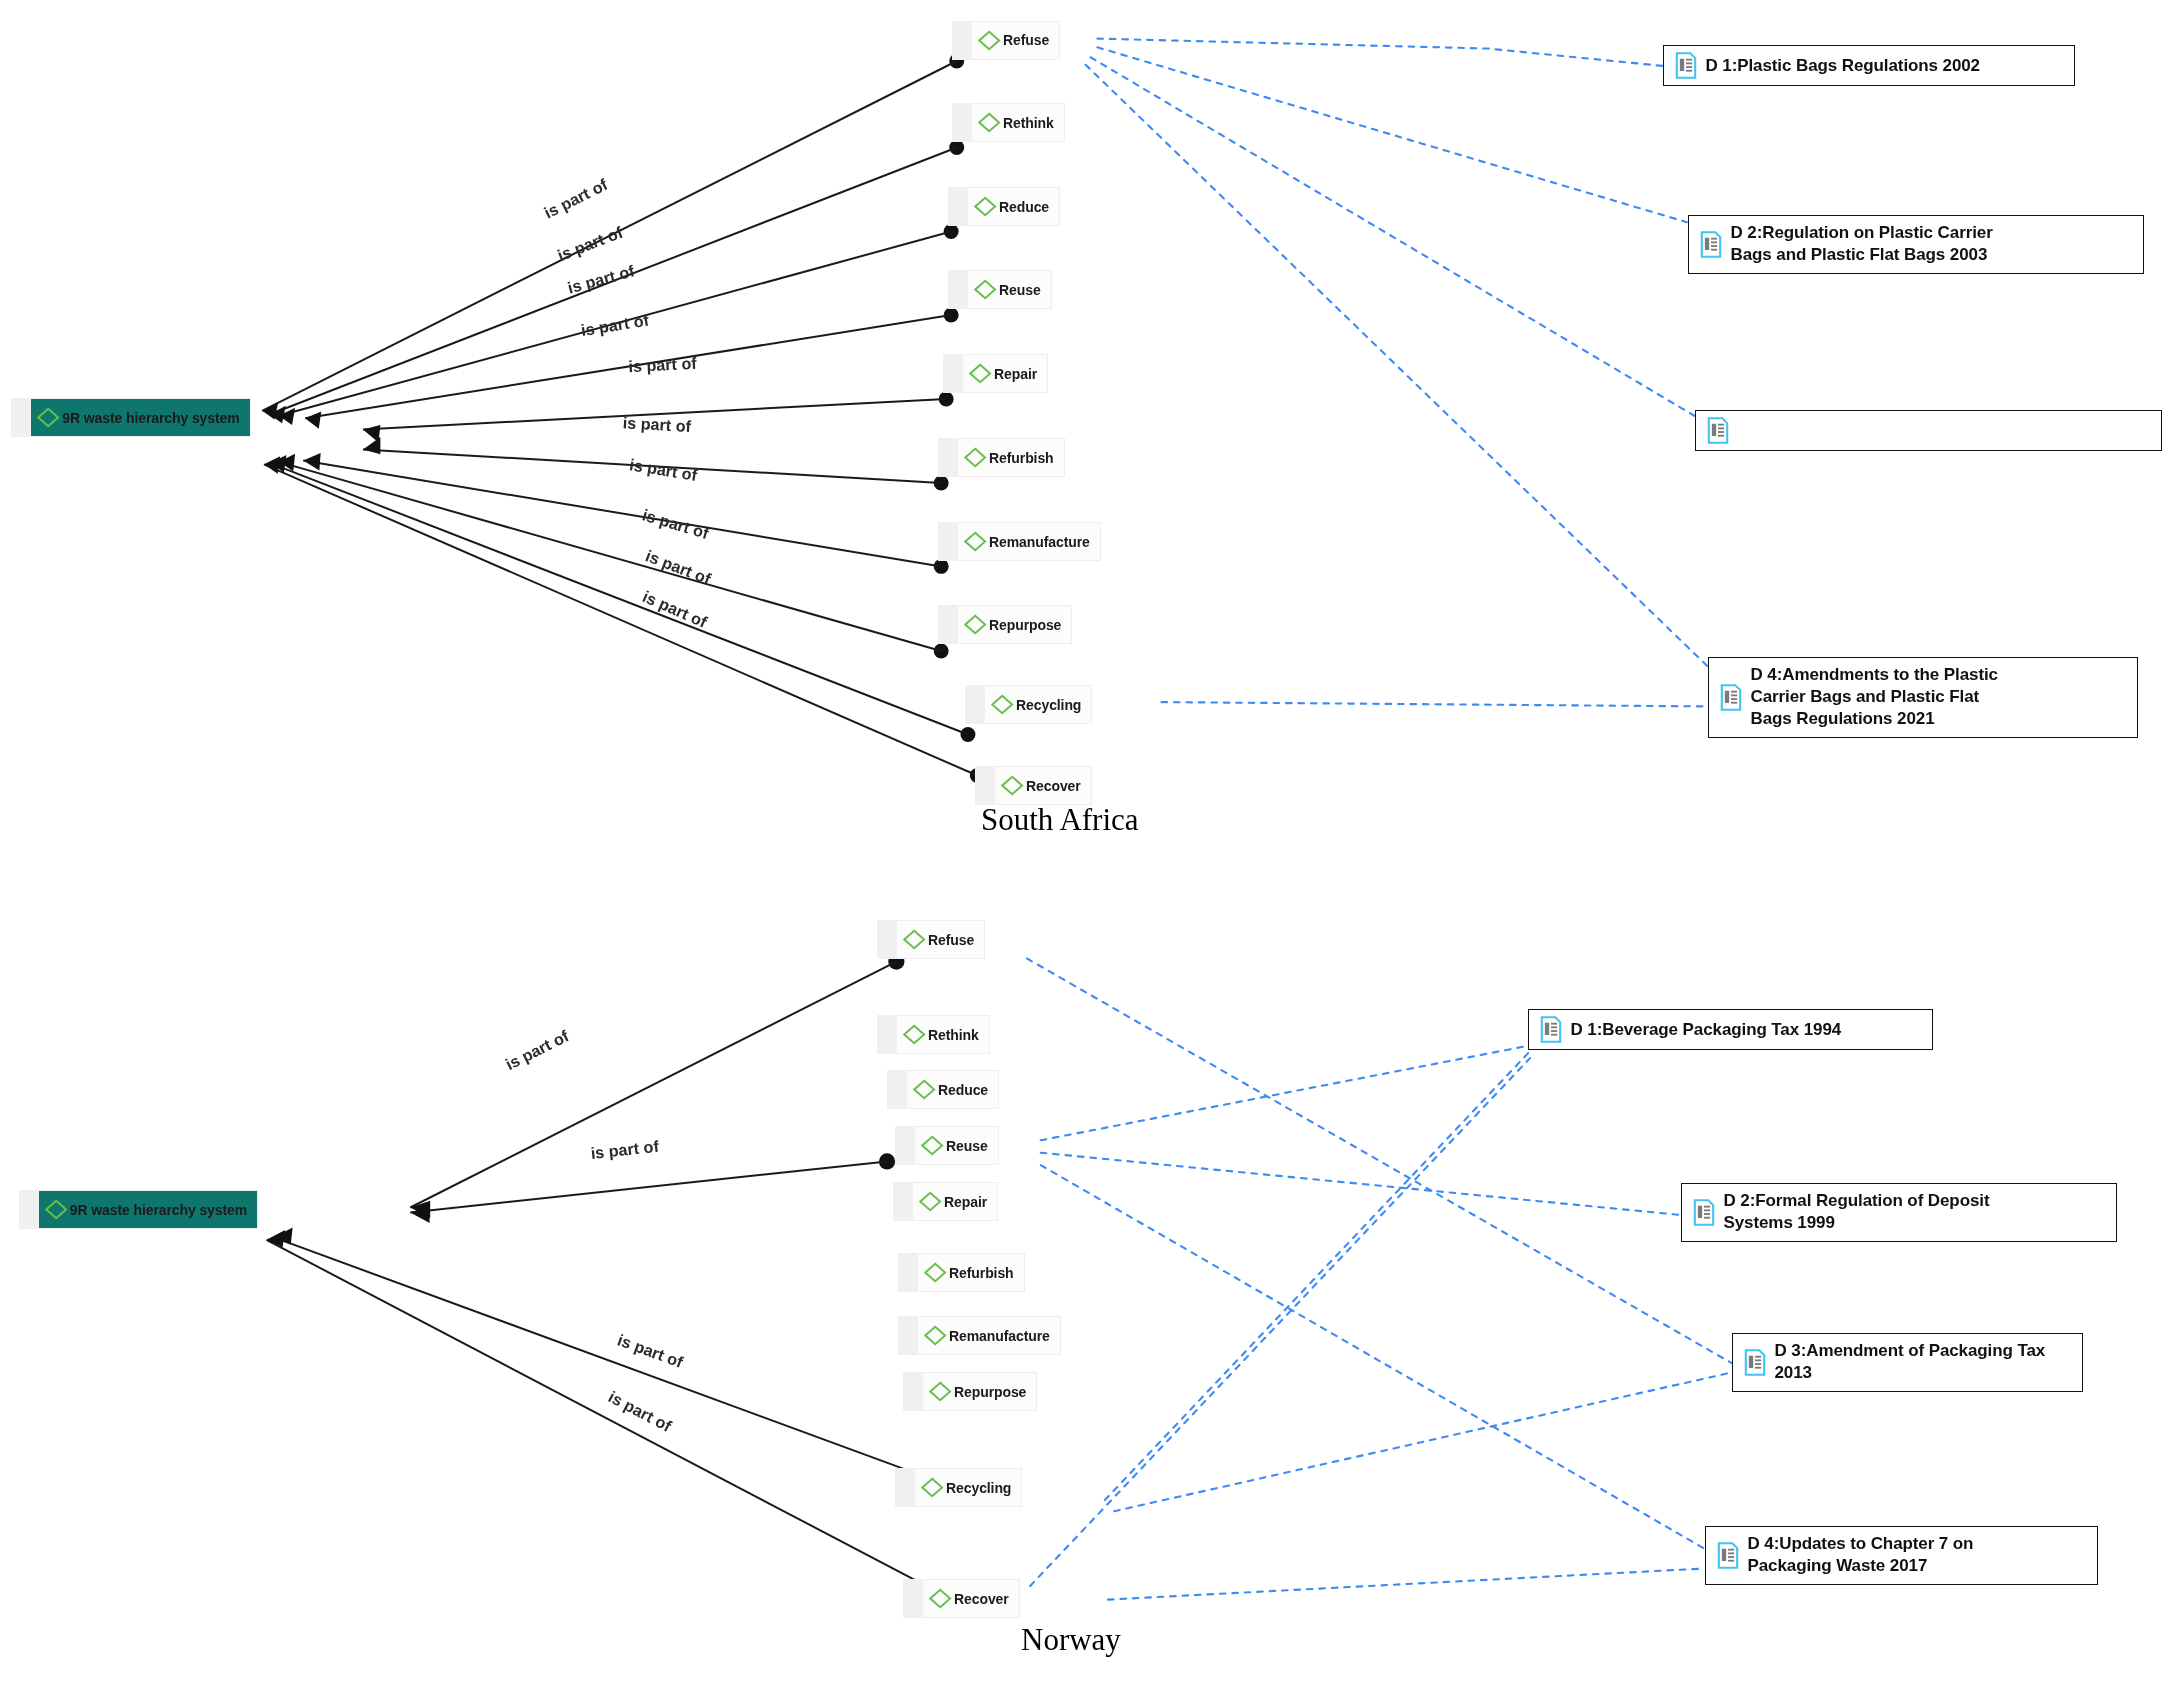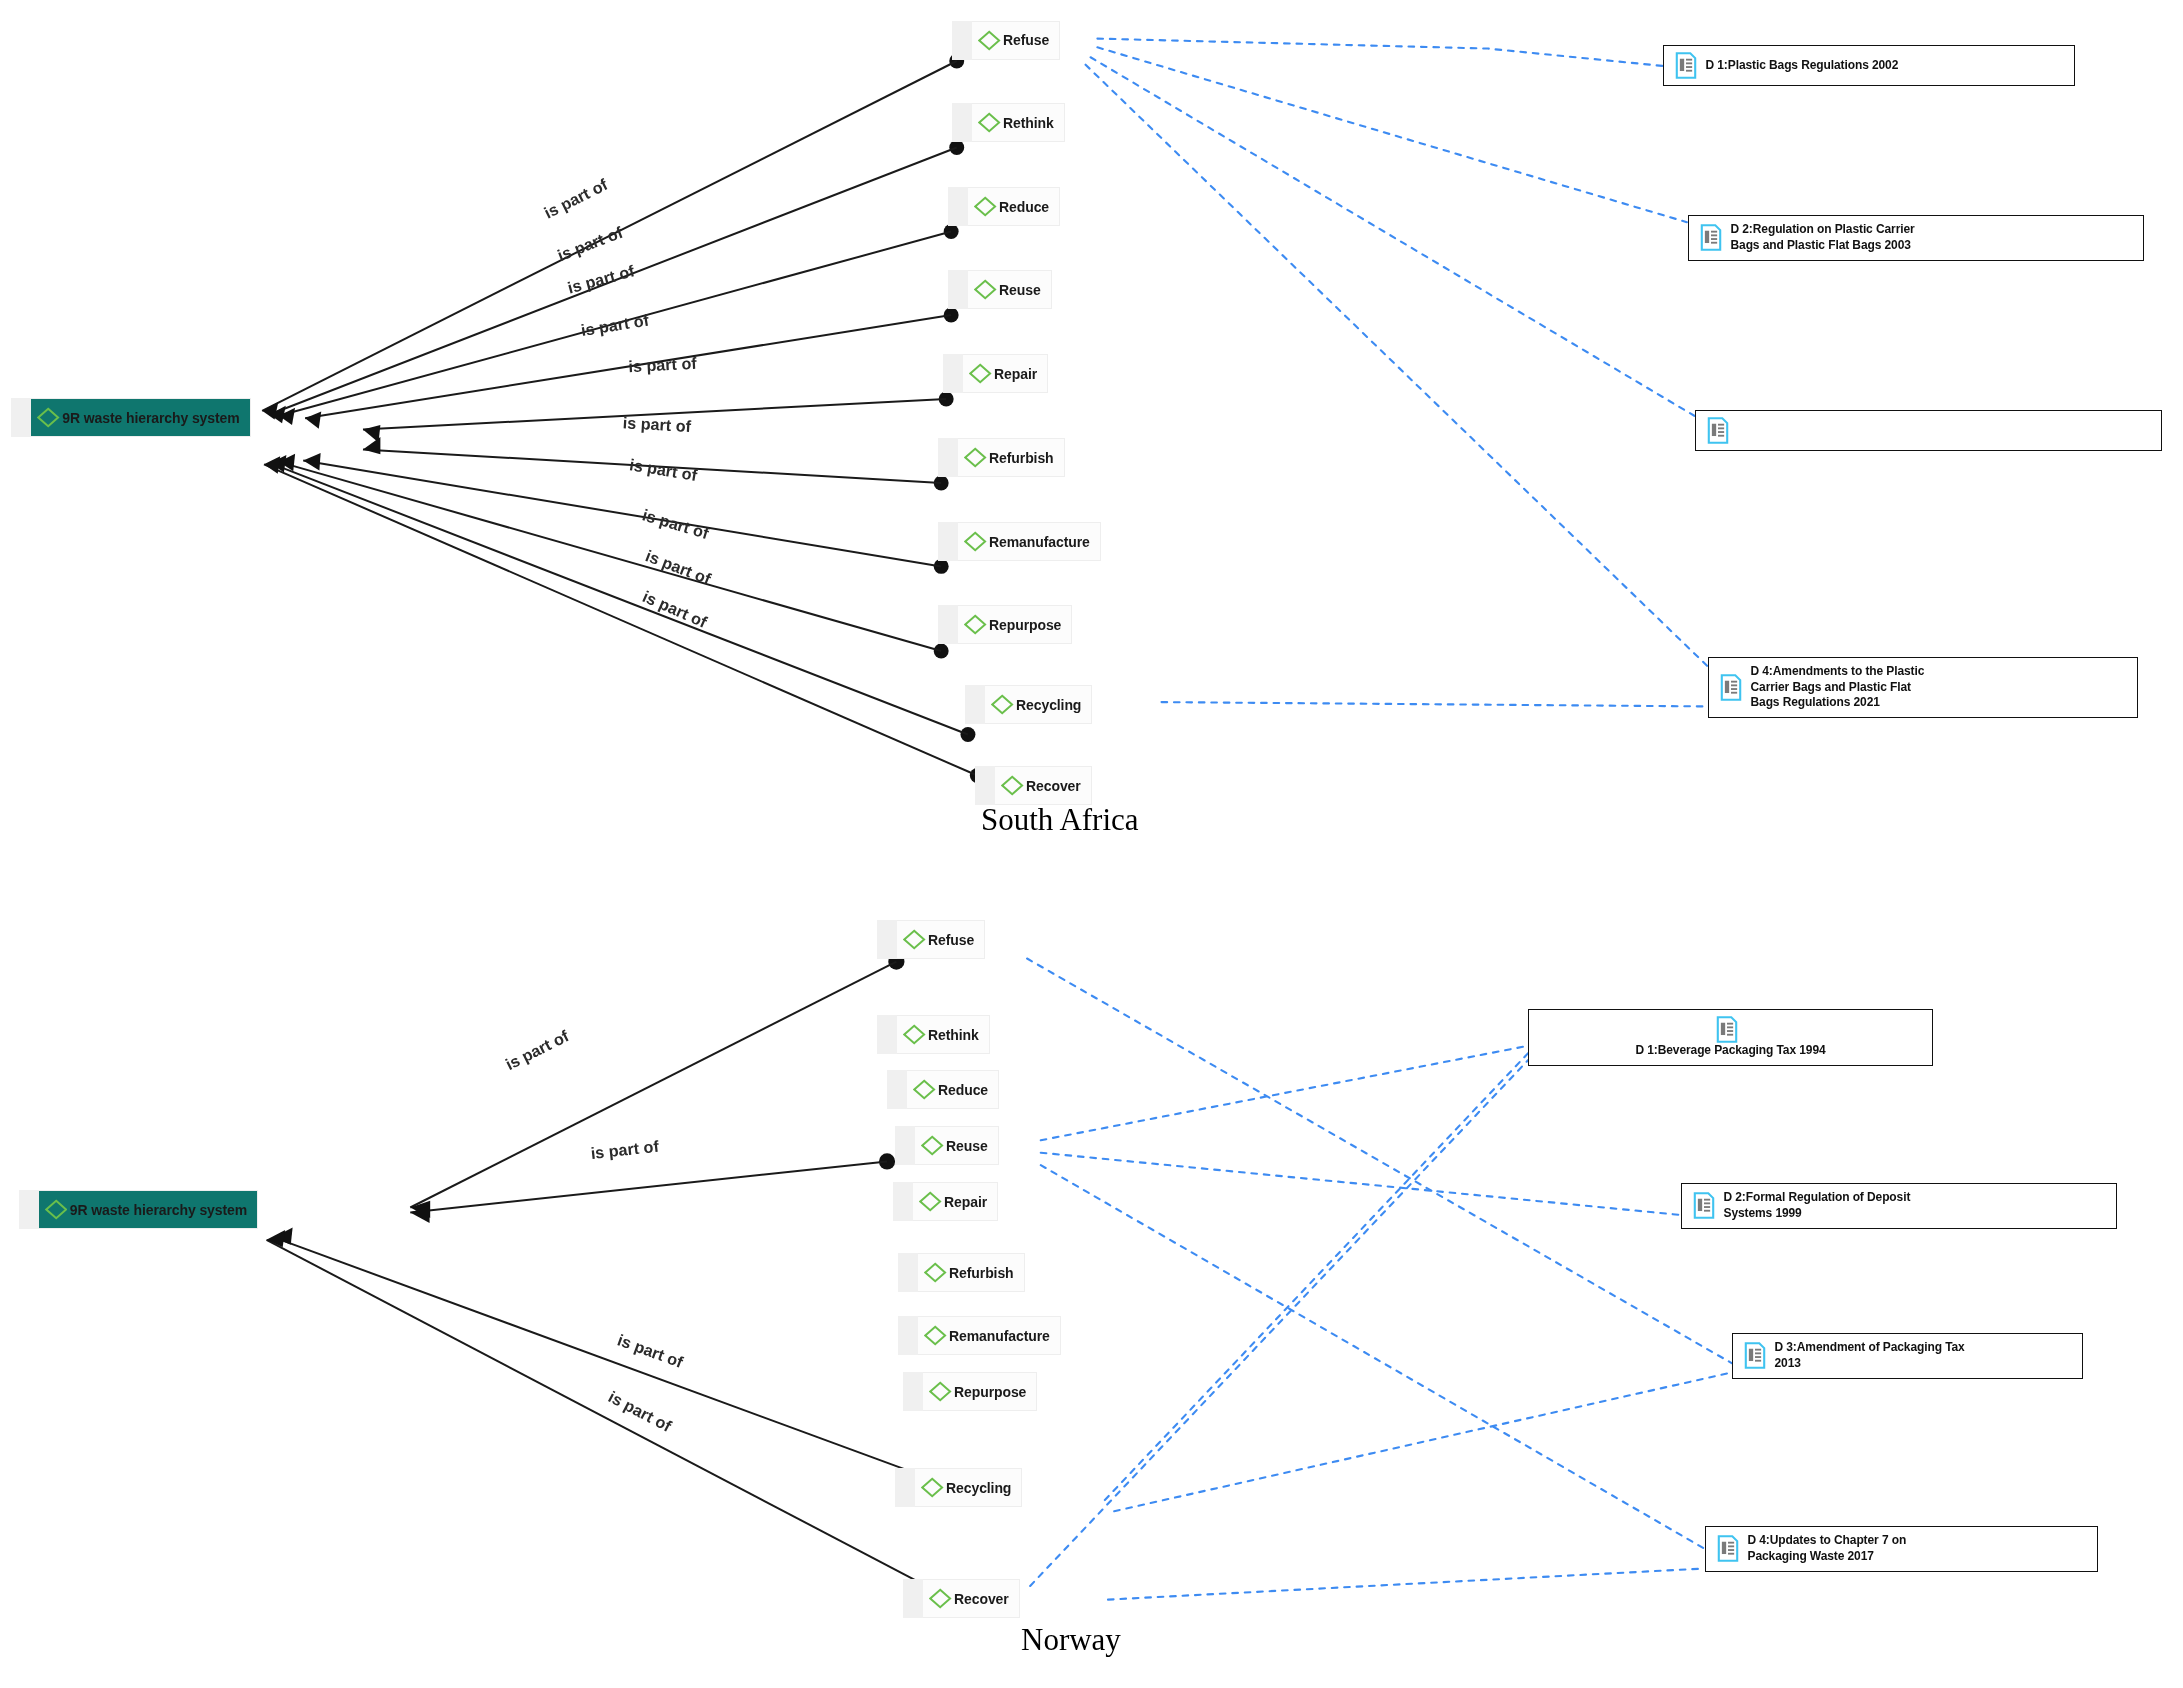--- a/index.html
+++ b/index.html
@@ -13,21 +13,21 @@
        display:flex;align-items:center;padding:0 10px 0 6.2px;white-space:nowrap;}
   .node .dia{flex:0 0 auto;margin-right:2.5px;line-height:0;}
   .node .lbl{font-size:14px;color:#1a1a1a;font-weight:600;letter-spacing:-0.1px;}
 
   .root .body{background:#0f766e;}
 
   
   .doc{position:absolute;box-sizing:border-box;border:1.9px solid #111;background:#fff;
        display:flex;align-items:center;padding:6.2px 10px;}
   .doc .dicon{flex:0 0 auto;margin-right:7.5px;line-height:0;}
-  .doc .dtext{font-size:12px;color:#111;font-weight:600;line-height:1.30;letter-spacing:-0.1px;}
+  .doc .dtext{font-size:17px;color:#111;font-weight:600;line-height:1.30;letter-spacing:-0.1px;}
 
   
   .caption{position:absolute;font-family:"Liberation Serif", serif;font-size:31px;color:#000;}
 
   
   svg.edges{position:absolute;left:0;top:0;width:2183px;height:1688px;pointer-events:none;}
   .solid{stroke:#1a1a1a;stroke-width:3.2;fill:none;}
   .dotted{stroke:#3d8bf2;stroke-width:3.4;fill:none;stroke-dasharray:9 11;stroke-linecap:round;}
   .elabel{font-family:"Liberation Sans",sans-serif;font-size:26px;fill:#2b2b2b;font-weight:600;}
   .dot{fill:#111;}
@@ -401,21 +401,21 @@
   <div class="node" style="left:903px;top:1579px;">
     <div class="gutter"></div>
     <div class="body">
       <span class="dia"><svg width="22.4" height="21" viewBox="0 0 36 34">
             <polygon points="18,3 34,17 18,31 2,17" fill="none" stroke="#6abf4b" stroke-width="3.2"></polygon>
           </svg></span>
       <span class="lbl">Recover</span>
     </div>
   </div>
 
-  <div class="doc" style="left:1528px;top:1009px;width:405px;flex-direction:column;">
+  <div class="doc" style="left:1528px;top:1009px;width:405px;">
     <span class="dicon"><svg width="24" height="27" viewBox="0 0 38 44">
           <path d="M4,2 H26 L34,10 V42 H4 Z" fill="#ffffff" stroke="#3fc3f0" stroke-width="3.4"></path>
           <rect x="9" y="11" width="7" height="20" fill="#7a7a7a"></rect>
           <rect x="19" y="11" width="10" height="3" fill="#7a7a7a"></rect>
           <rect x="19" y="17" width="10" height="3" fill="#7a7a7a"></rect>
           <rect x="19" y="23" width="10" height="3" fill="#7a7a7a"></rect>
           <rect x="19" y="29" width="10" height="3" fill="#7a7a7a"></rect>
         </svg></span>
     <span class="dtext">D 1:Beverage Packaging Tax 1994</span>
   </div>

